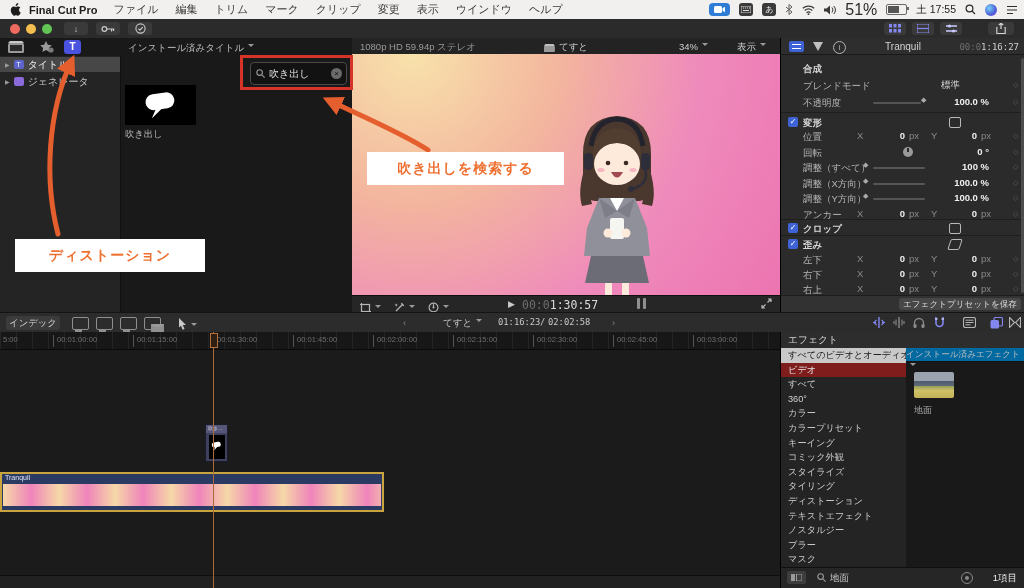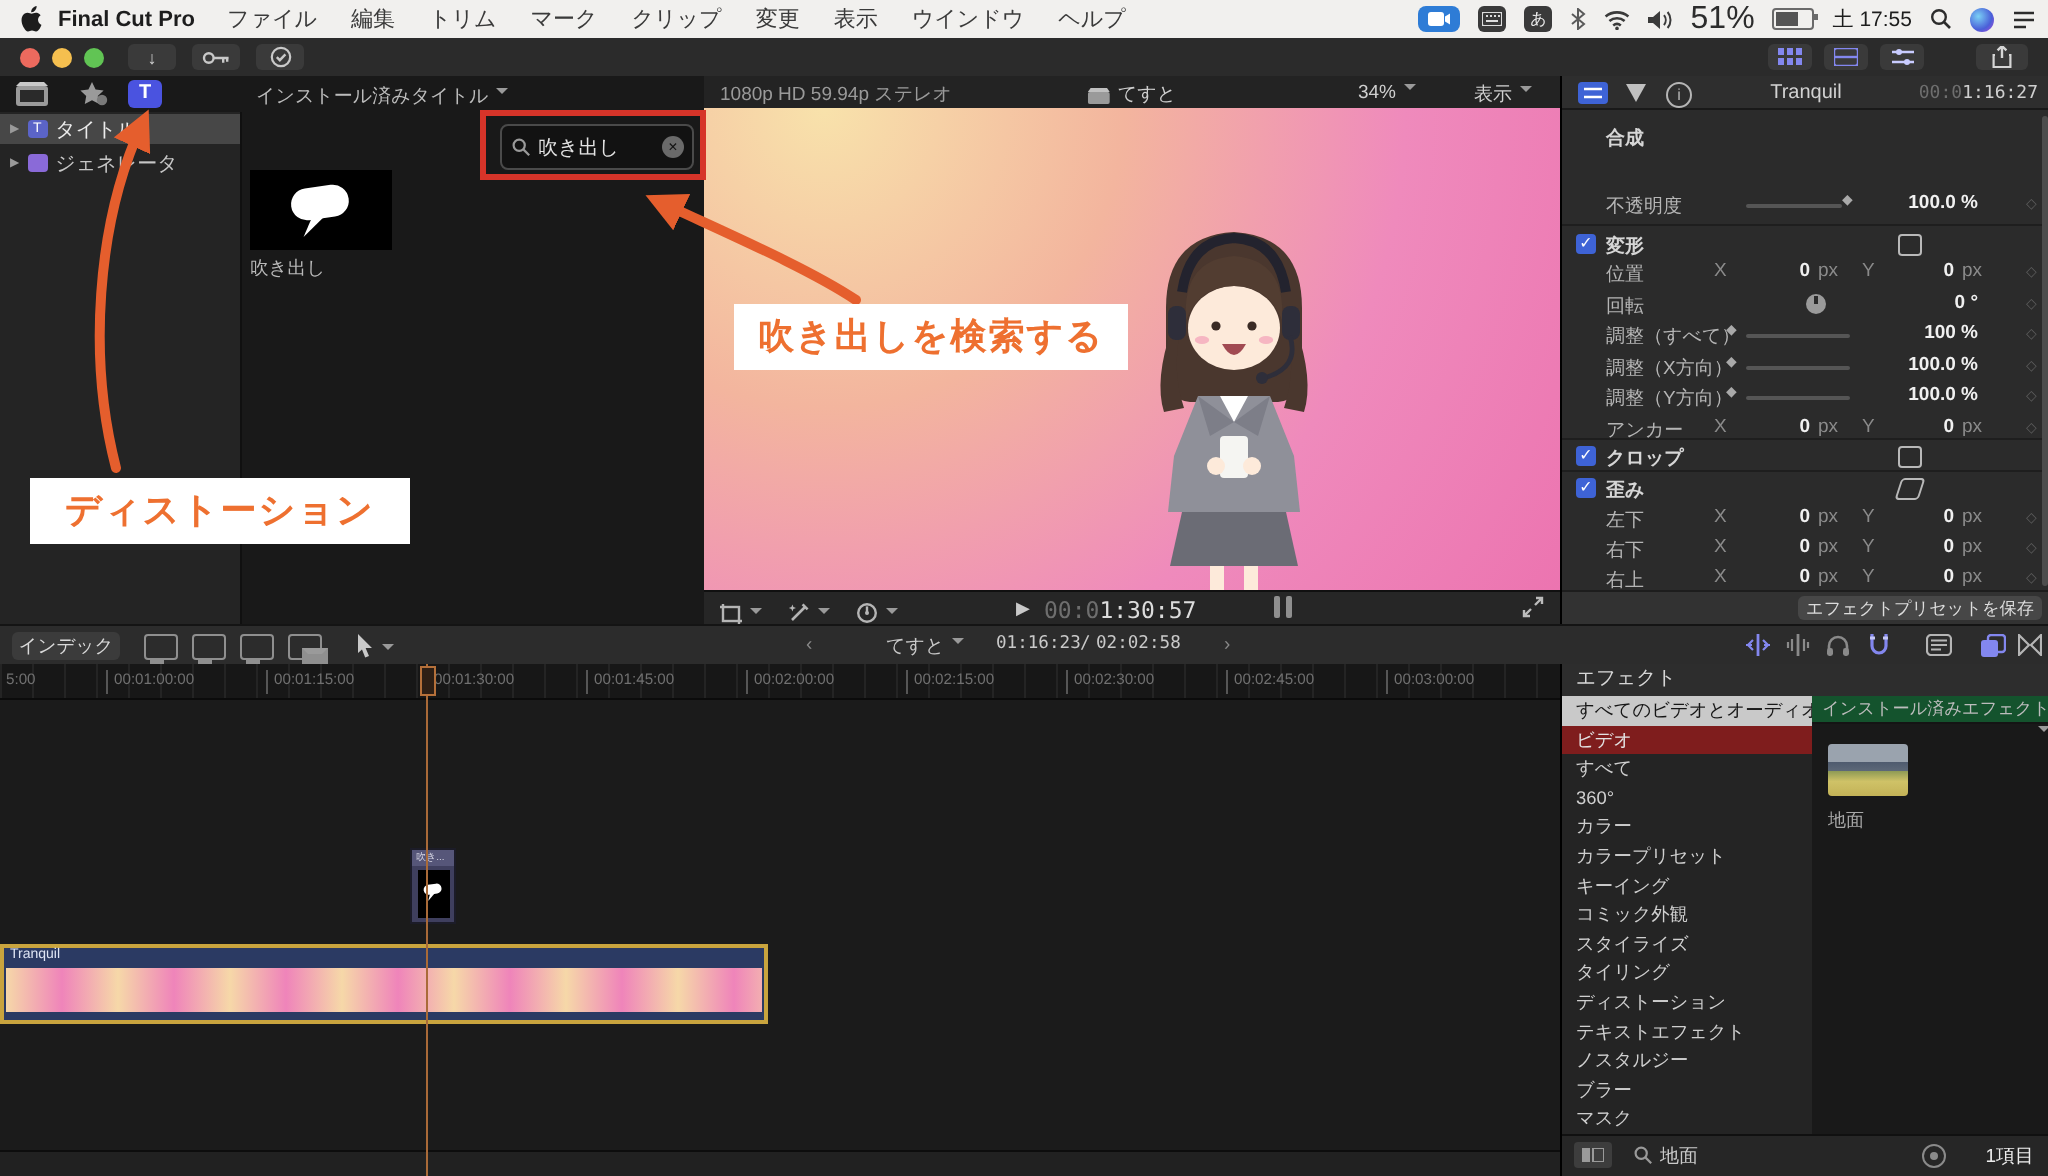--- a/index.html
+++ b/index.html
@@ -92,27 +92,27 @@
   #tl-bottom{position:absolute;left:0;bottom:0;width:780px;height:12px;background:#212121;border-top:1px solid #0d0d0d}
   
   #effects{left:780px;top:332px;width:244px;height:256px;background:#242424;border-left:1px solid #000}
   #effects .ehead{position:absolute;left:0;top:0;right:0;height:16px;background:#2d2d2d;border-bottom:1px solid #161616;
                   font-size:9.8px;color:#d6d6d6;line-height:16px;padding-left:7px}
   #elist{position:absolute;left:0;top:16px;width:125px;bottom:20px;border-right:1px solid #0f0f0f;overflow:hidden}
   .erow{height:14.6px;line-height:14.6px;padding-left:7px;font-size:9.2px;color:#cfcfcf;white-space:nowrap;overflow:hidden}
   .erow.sel{background:#c9c9c9;color:#161616}
   .erow.cat{background:#7f1d1d;color:#e3e3e3}
   #epane{position:absolute;left:125px;top:16px;right:0;bottom:20px;background:#191919}
-  #epane .phead{height:13px;background:#14532d;border-bottom:1px solid #141414;font-size:8.6px;color:#bcbcbc;
-                text-align:right;line-height:13px}
+  #epane .phead{height:13px;background:#0369a1;border-bottom:1px solid #141414;font-size:8.6px;color:#bcbcbc;
+                text-align:left;line-height:13px}
   #ethumb{position:absolute;left:8px;top:24px;width:40px;height:26px;border-radius:2px;
      background:linear-gradient(180deg,#9aa3ae 0%,#9aa3ae 34%,#4e5a6e 34%,#5d6878 52%,#8e9a55 52%,#cfc267 72%,#c3b257 100%)}
   #ebottom{position:absolute;left:0;right:0;bottom:0;height:20px;background:#262626;border-top:1px solid #101010;font-size:9.5px;color:#c9c9c9}
   
-  .note{position:absolute;background:#ffffff;color:#ee7030;font-weight:bold;font-size:18px;
+  .note{position:absolute;background:#ffffff;color:#ee7030;font-weight:bold;font-size:14px;
         text-align:center;line-height:33px;letter-spacing:1px;z-index:60}
   #arrows{left:0;top:0;z-index:55;pointer-events:none}
   
   svg.ic{display:block}
 </style>
 </head>
 <body>
 
 <div id="menubar" class="abs">
   <span class="sticon" style="margin:0 8px 0 10px">
@@ -362,20 +362,25 @@
         </svg>
       </span>
     <span class="abs" style="left:52px;top:3px;width:11px;height:11px;border:1px solid #b5b5b5;border-radius:50%;color:#b5b5b5;font-size:8px;text-align:center;line-height:11px">i</span>
     <span class="abs" style="left:50%;transform:translateX(-50%);top:3px;color:#d2d2d2;font-size:10px">Tranquil</span>
     <span class="abs mono" style="right:6px;top:4px;font-size:9px"><span style="color:#6e6e6e">00:0</span><span style="color:#cfcfcf">1:16:27</span></span>
   </div>
 
   <div class="irow" style="top:24px">
     <span class="seclbl">合成</span>
   </div>
+  <div class="irow" style="top:41px">
+    <span class="lbl">ブレンドモード</span>
+    <span class="abs" style="left:160px;color:#d8d8d8">標準</span>
+    <span class="chev">◇</span>
+  </div>
   <div class="irow" style="top:58px">
     <span class="lbl">不透明度</span>
     <span class="sline" style="left:92px;width:48px"></span>
     <span class="smark" style="left:140px">◆</span>
     <span class="val">100.0 %</span>
     <span class="chev">◇</span>
   </div>
   <div class="isep" style="top:74px"></div>
   <div class="irow" style="top:78px">
     <span class="cbx">✓</span>

